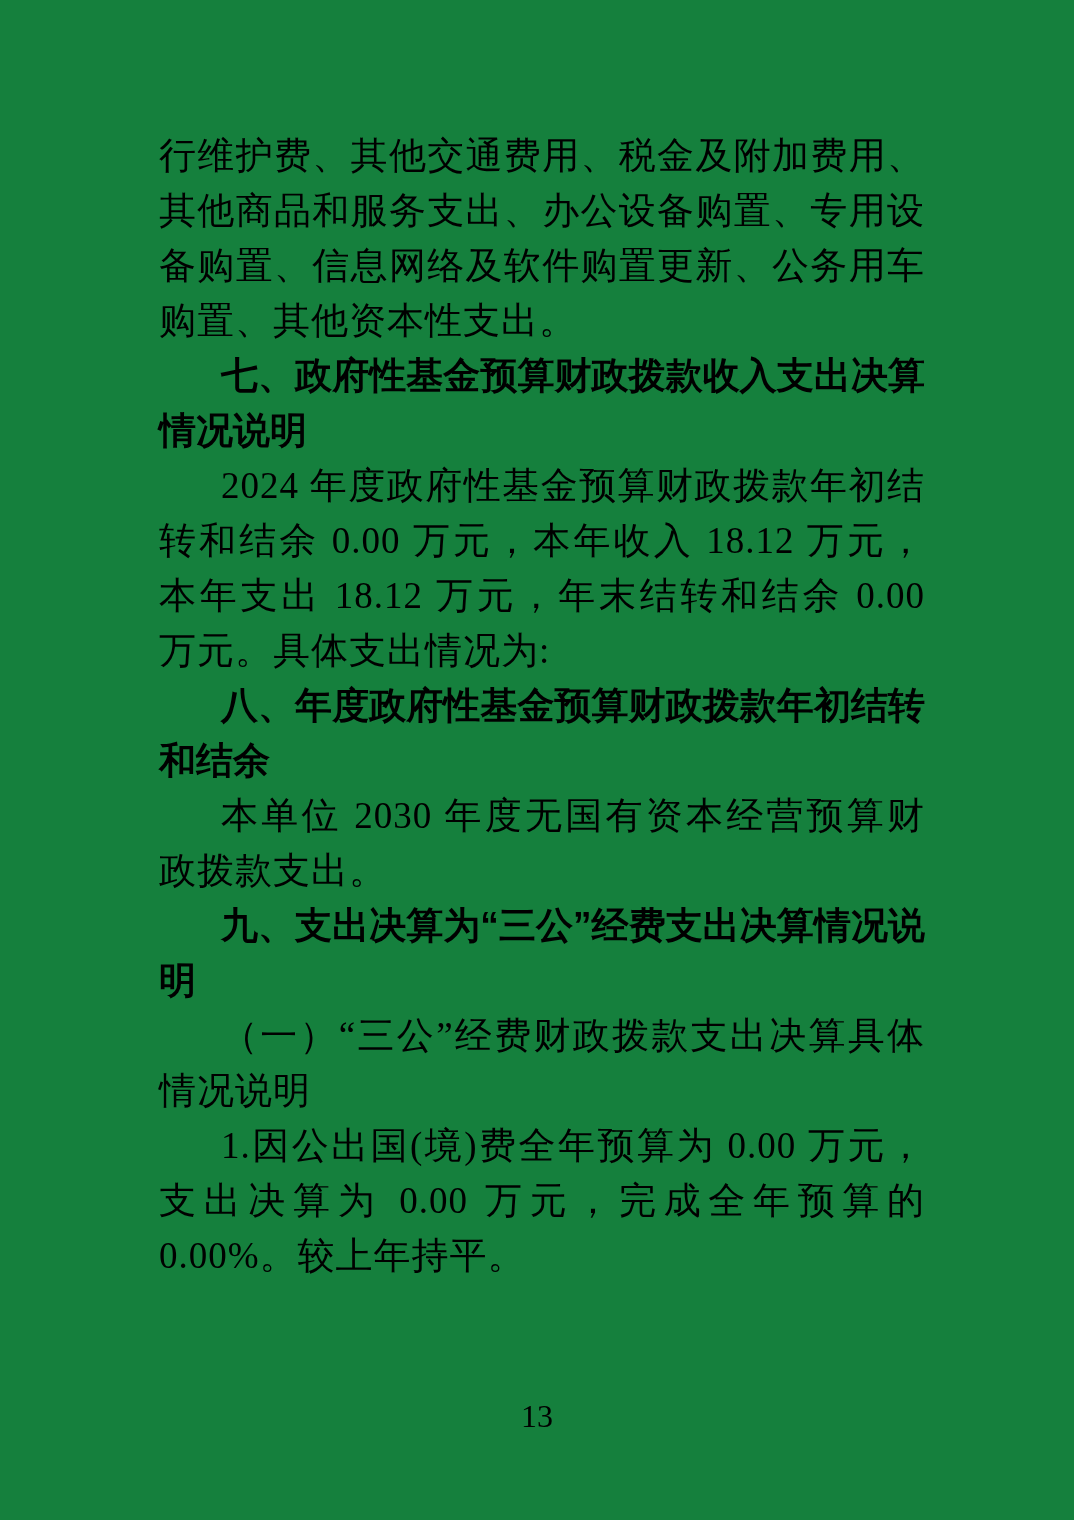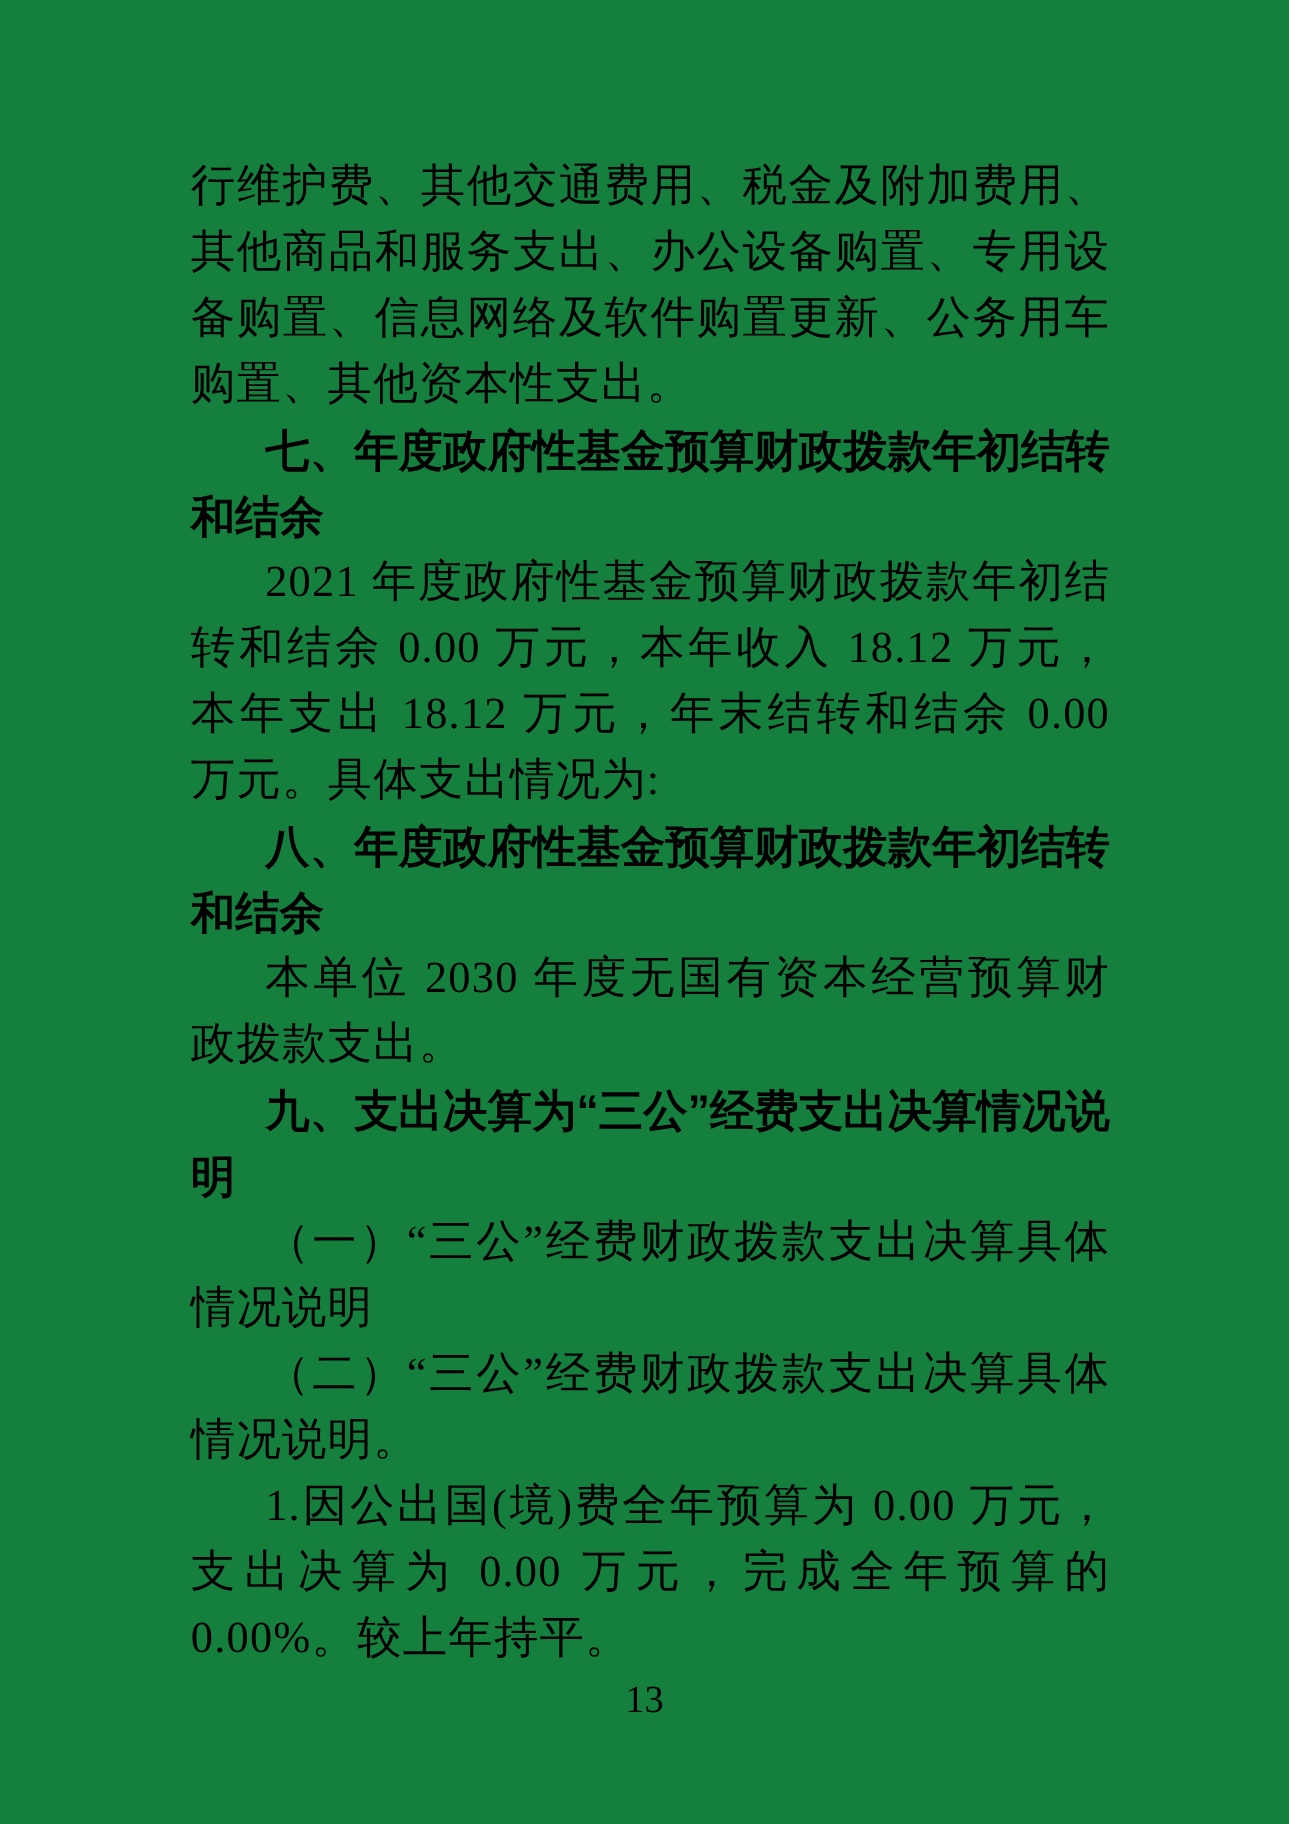--- a/index.html
+++ b/index.html
@@ -56,27 +56,26 @@
     font-family: "Liberation Serif", serif;
     color: #000000;
   }
 </style>
 </head>
 <body>
 
 <div class="page">
   <div class="content">
     <p class="noindent">行维护费、其他交通费用、税金及附加费用、其他商品和服务支出、办公设备购置、专用设备购置、信息网络及软件购置更新、公务用车购置、其他资本性支出。</p>
-    <h2 class="heading indent">七、年度政府性基金预算财政拨款年初结转和结余</h2>
-    <p class="indent">2021 年度政府性基金预算财政拨款年初结转和结余 0.00 万元，本年收入 18.12 万元，本年支出 18.12 万元，年末结转和结余 0.00 万元。具体支出情况为:</p>
+    <h2 class="heading indent">七、政府性基金预算财政拨款收入支出决算情况说明</h2>
+    <p class="indent">2024 年度政府性基金预算财政拨款年初结转和结余 0.00 万元，本年收入 18.12 万元，本年支出 18.12 万元，年末结转和结余 0.00 万元。具体支出情况为:</p>
     <h2 class="heading indent">八、年度政府性基金预算财政拨款年初结转和结余</h2>
     <p class="indent">本单位 2030 年度无国有资本经营预算财政拨款支出。</p>
     <h2 class="heading indent">九、支出决算为“三公”经费支出决算情况说明</h2>
     <p class="indent">（一）“三公”经费财政拨款支出决算具体情况说明</p>
-    <p class="indent">（二）“三公”经费财政拨款支出决算具体情况说明。</p>
     <p class="indent">1.因公出国(境)费全年预算为 0.00 万元，支出决算为 0.00 万元，完成全年预算的 0.00%。较上年持平。</p>
 
   </div>
 
   <div class="footer">
     <span>13</span>
   </div>
 </div>
 
 </body></html>

